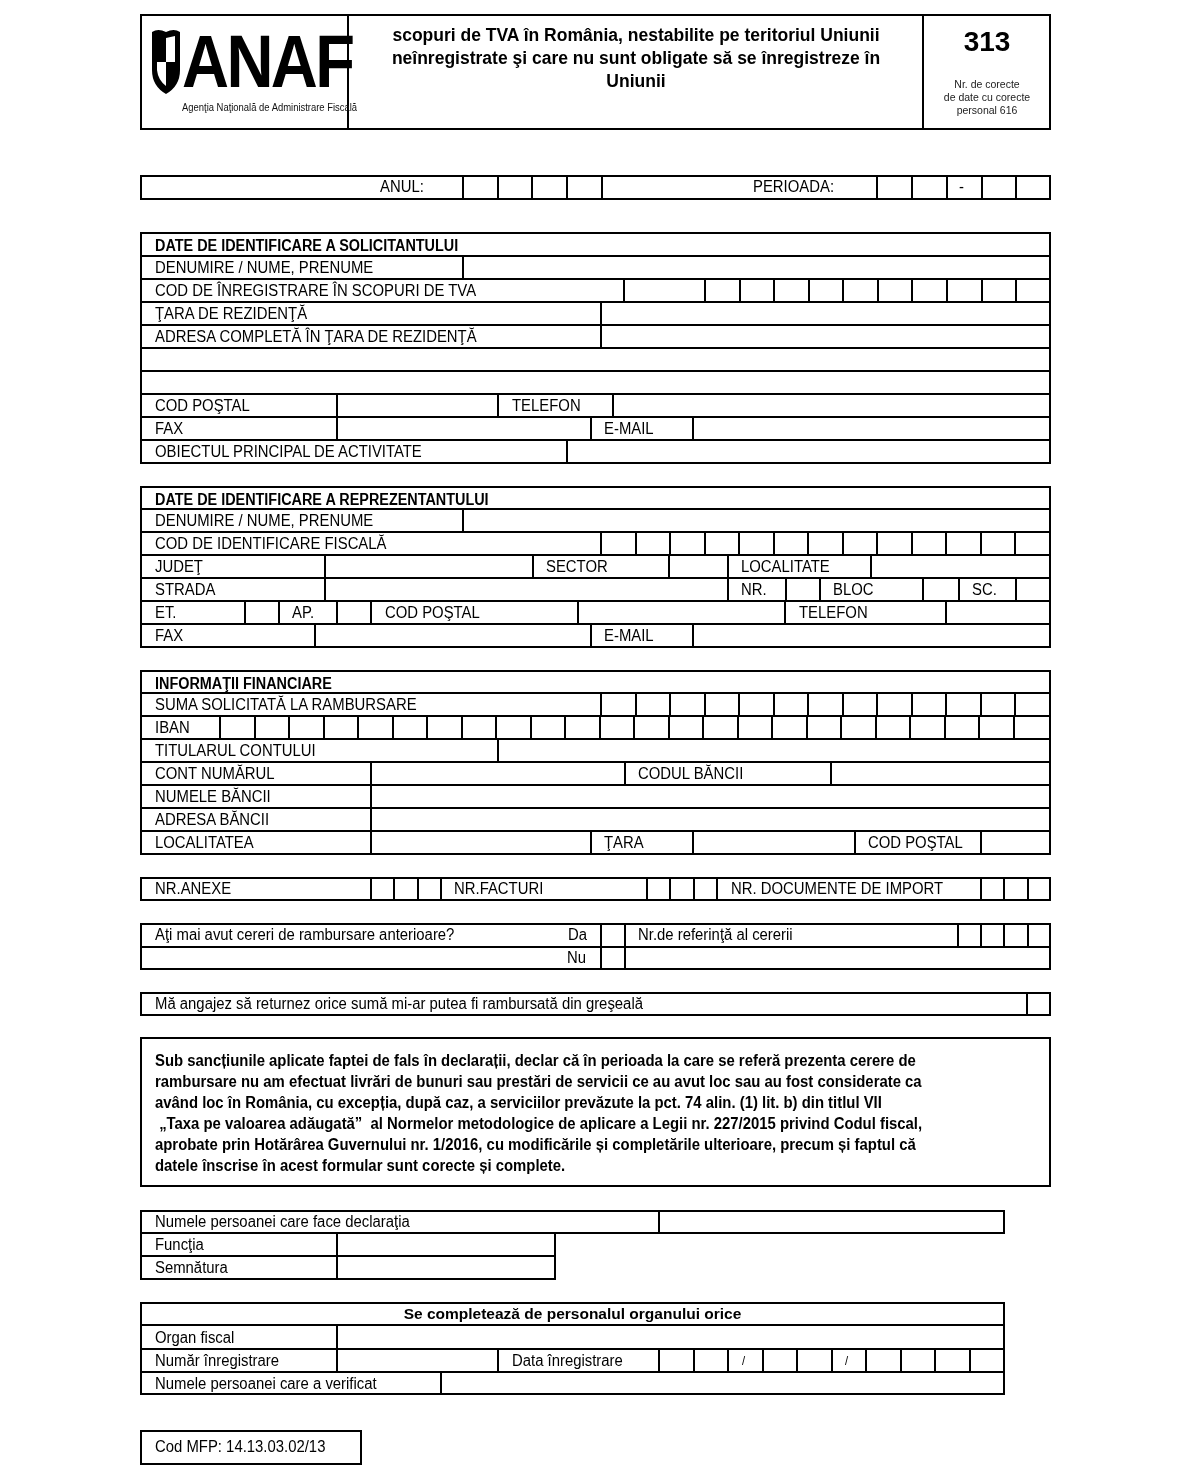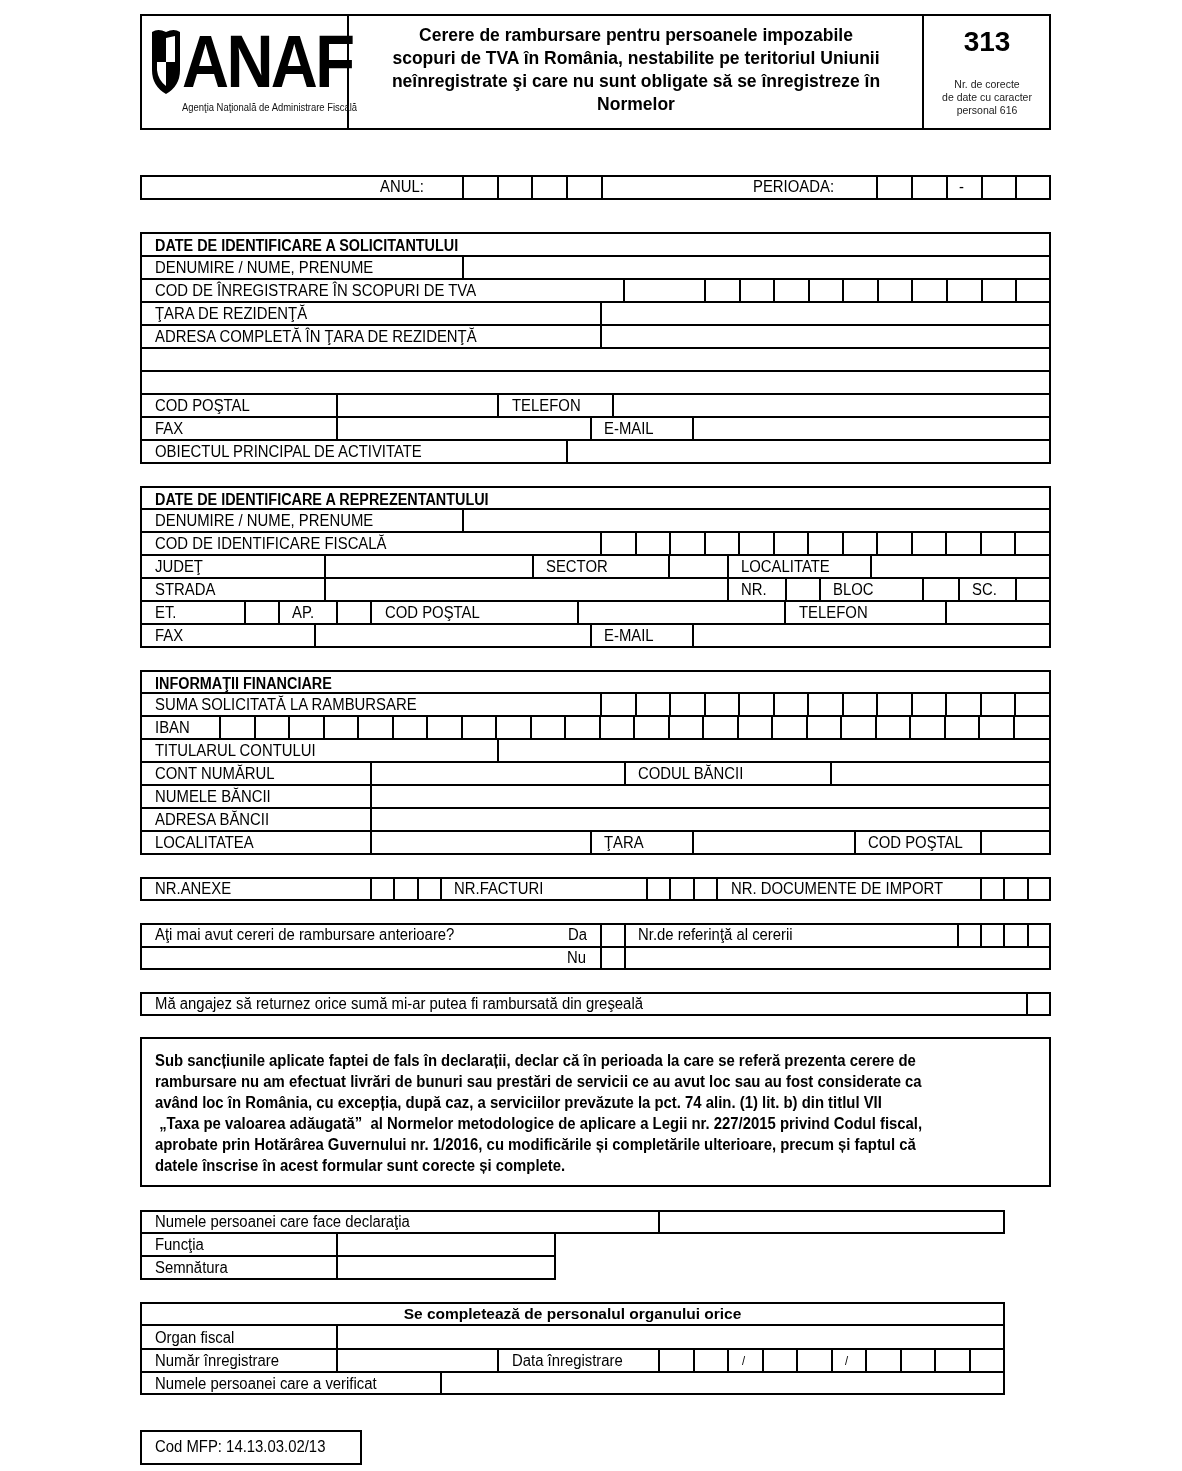--- a/index.html
+++ b/index.html
@@ -30,29 +30,28 @@
   <svg style="position:absolute;left:8px;top:12px;" width="32" height="68" viewBox="0 0 32 68">
     <path d="M2,4 Q8,0 16,4 Q24,0 30,4 L30,42 Q30,58 16,66 Q2,58 2,42 Z" fill="#000"></path>
     <path d="M16,10 L25,8 L25,34 L16,34 Z" fill="#fff"></path>
     <path d="M7,34 L16,34 L16,58 Q8,52 7,42 Z" fill="#fff"></path>
   </svg>
 </div>
 <div class="logo-text">ANAF</div>
 <div class="logo-sub">Agenţia Naţională de Administrare Fiscală</div>
 
 <div class="title">
-  <div>Cerere de rambursare pentru persoanele impozabile</div>
   <div>scopuri  de TVA în România,  nestabilite pe teritoriul Uniunii</div>
   <div>neînregistrate şi care nu sunt obligate să se înregistreze în</div>
-  <div>Normelor</div>
+  <div>Uniunii</div>
 </div>
 <div class="num">313</div>
 <div class="numsub">
   <div>Nr. de corecte</div>
-  <div>de date cu caracter</div>
+  <div>de date cu corecte</div>
   <div>personal  616</div>
 </div>
 
 <div class="frame" style="left:140px;top:175px;width:911px;height:25px;"></div>
 <div class="lbl" style="left:380px;top:177px;">ANUL:</div>
 <div class="lbl" style="left:753px;top:177px;">PERIOADA:</div>
 <div class="lbl" style="left:959px;top:177px;">-</div>
 <div id="year-boxes">
     <div class="vl" style="left: 462px; top: 175px; height: 25px;"></div>
     <div class="field" style="left: 464px; top: 175px; width: 33px; height: 25px;"></div>

